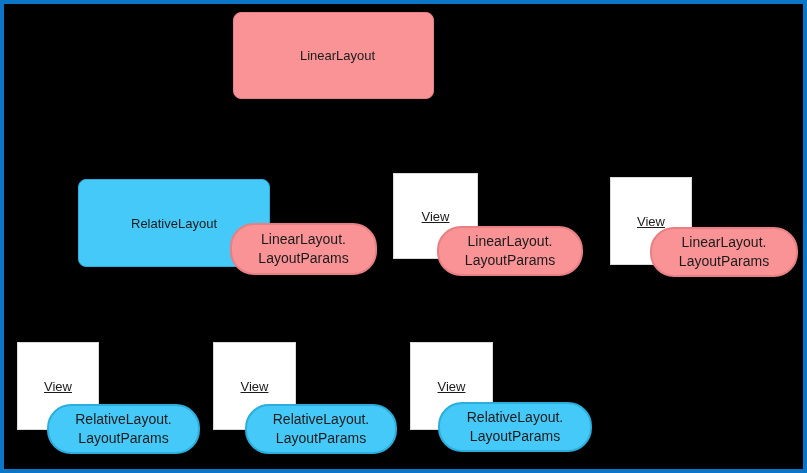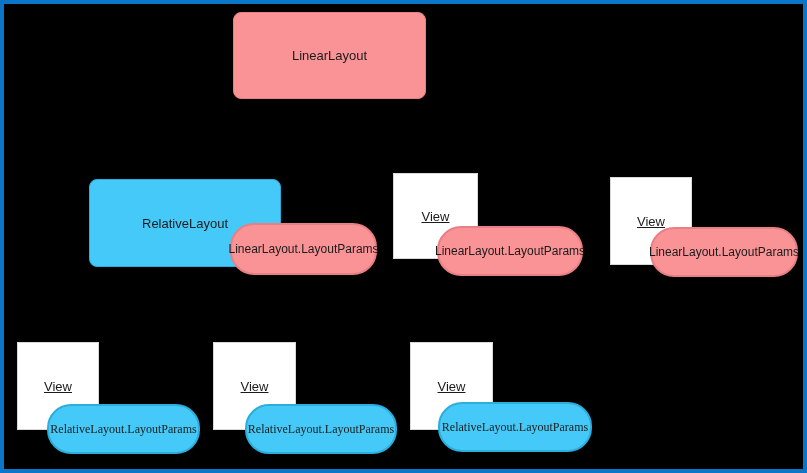--- a/index.html
+++ b/index.html
@@ -25,56 +25,57 @@
     text-align: center;
     color: var(--text, #1B1B1B);
     font-size: 13px;
   }
   .box {
     border-radius: 8px;
   }
   .box.pink {
     background: var(--pink, #FA9396);
     border: 1px solid var(--pink-edge, #E87F83);
+    padding-left: 8px;
   }
   .box.blue {
     background: var(--blue, #45C9F8);
     border: 1px solid var(--blue-edge, #2BAEDC);
   }
   .square {
     background: var(--white, #FFFFFF);
     border: 1px solid var(--white-edge, #D9D9D9);
     text-decoration: underline;
   }
   .pill {
     position: absolute;
     display: flex;
+    flex-direction: column;
     align-items: center;
     justify-content: center;
     text-align: center;
     border-radius: 24px;
-    font-size: 12px;
+    font-size: 14px;
     line-height: 19px;
     color: var(--text, #1B1B1B);
     z-index: 5;
   }
   .pill.pink {
     background: var(--pink, #FA9396);
     border: 2px solid var(--pink-edge, #E87F83);
   }
   .pill.blue {
     background: var(--blue, #45C9F8);
     border: 2px solid var(--blue-edge, #2BAEDC);
-    font-family: Liberation Serif, serif;
   }
   .pill span { display: block; }
 
   
   #n-root { left: 229px; top: 8px;   width: 191px; height: 85px; }
-  #n-rel  { left: 85px;  top: 175px; width: 190px; height: 86px; }
+  #n-rel  { left: 74px;  top: 175px; width: 190px; height: 86px; }
   #n-vm1  { left: 389px; top: 169px; width: 83px;  height: 84px; }
   #n-vm2  { left: 606px; top: 173px; width: 80px;  height: 86px; }
   #n-vb1  { left: 13px;  top: 338px; width: 80px;  height: 86px; }
   #n-vb2  { left: 209px; top: 338px; width: 81px;  height: 86px; }
   #n-vb3  { left: 406px; top: 338px; width: 81px;  height: 86px; }
 
   #p-rel  { left: 226px; top: 219px; width: 143px; height: 48px; }
   #p-vm1  { left: 433px; top: 222px; width: 142px; height: 46px; }
   #p-vm2  { left: 646px; top: 223px; width: 144px; height: 46px; }
   #p-vb1  { left: 43px;  top: 400px; width: 149px; height: 46px; }

